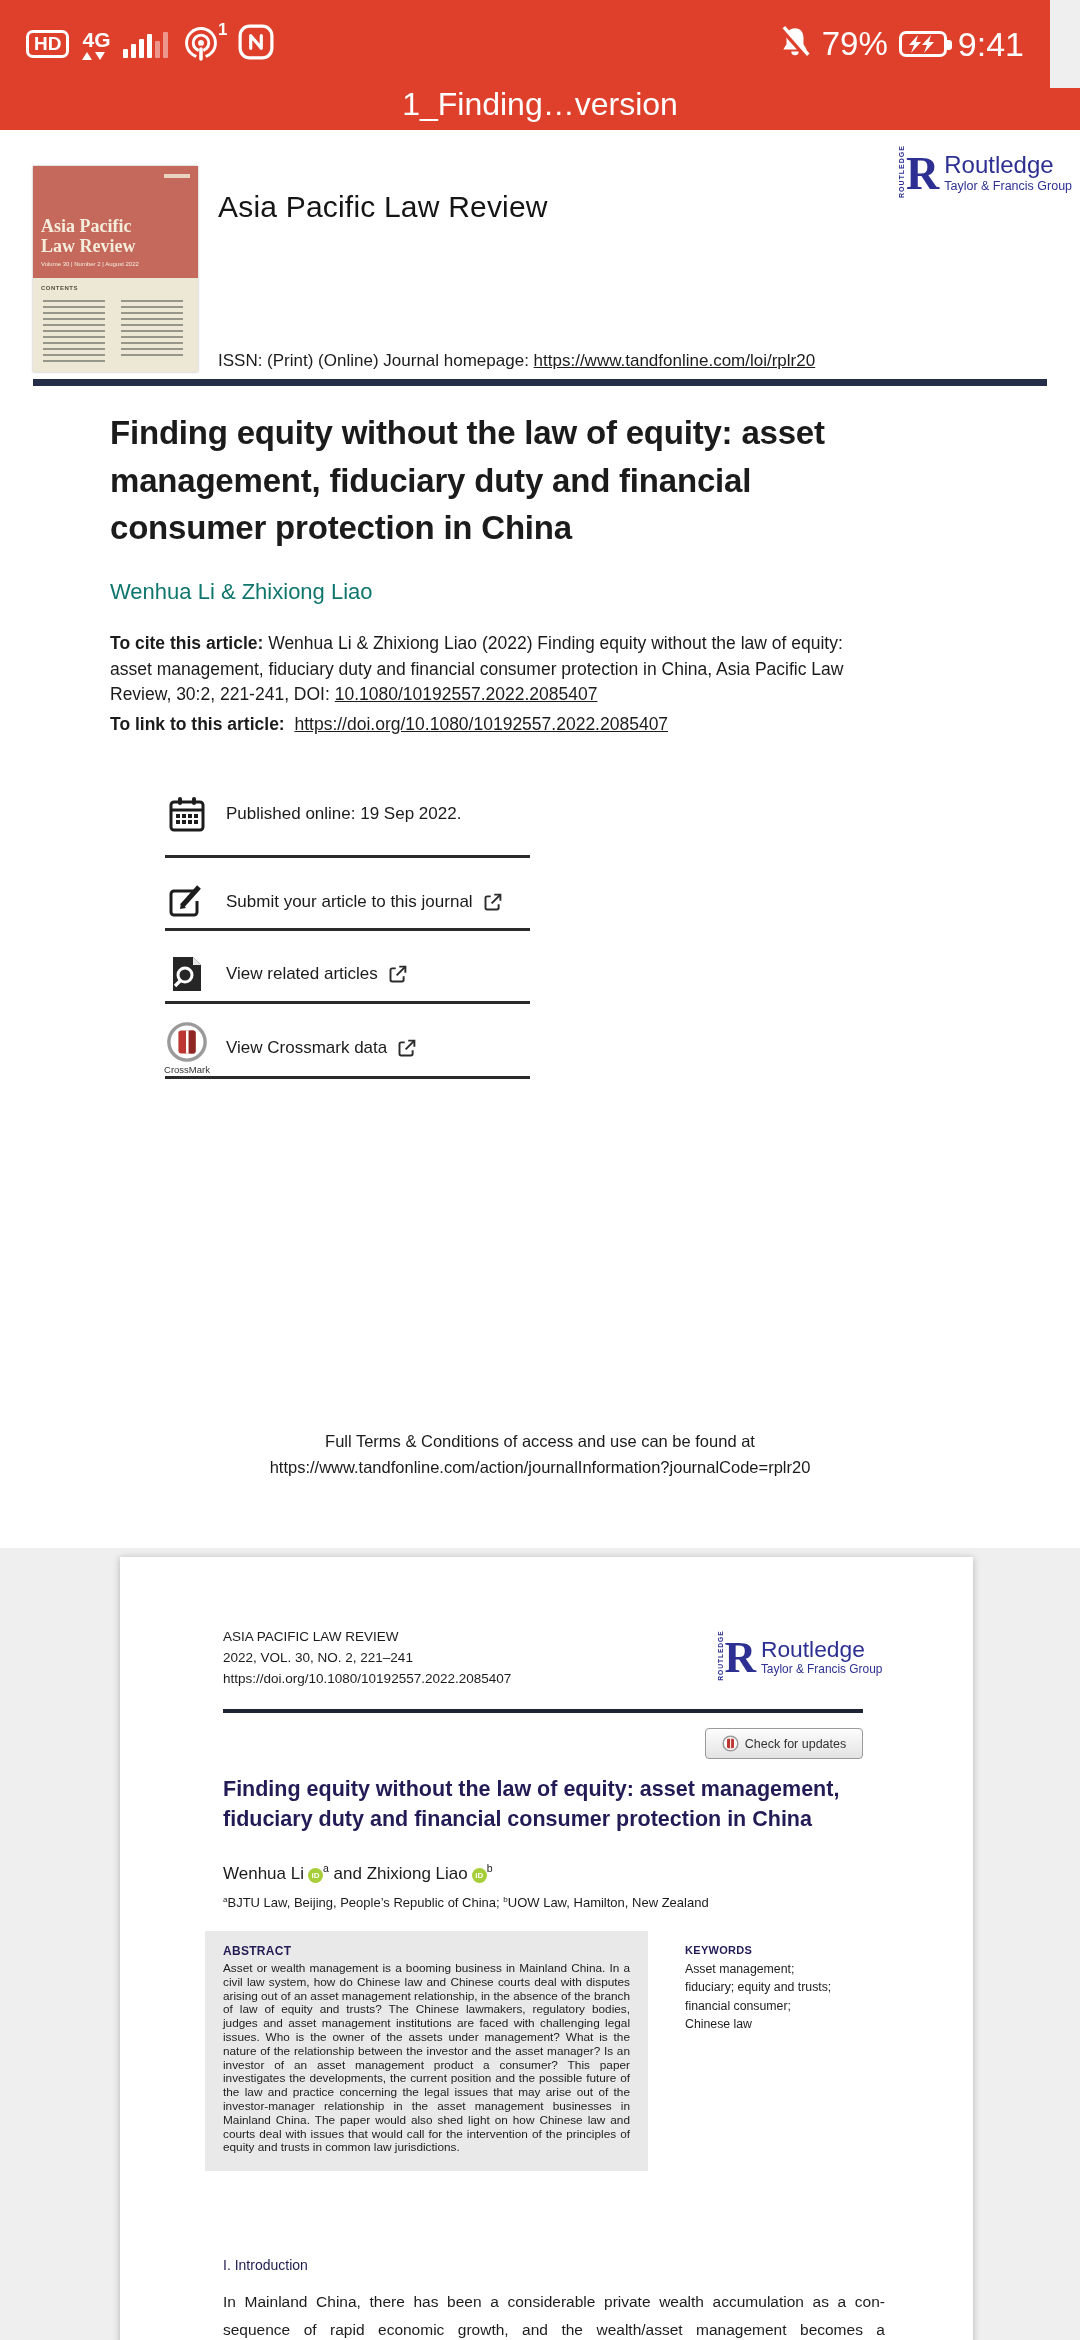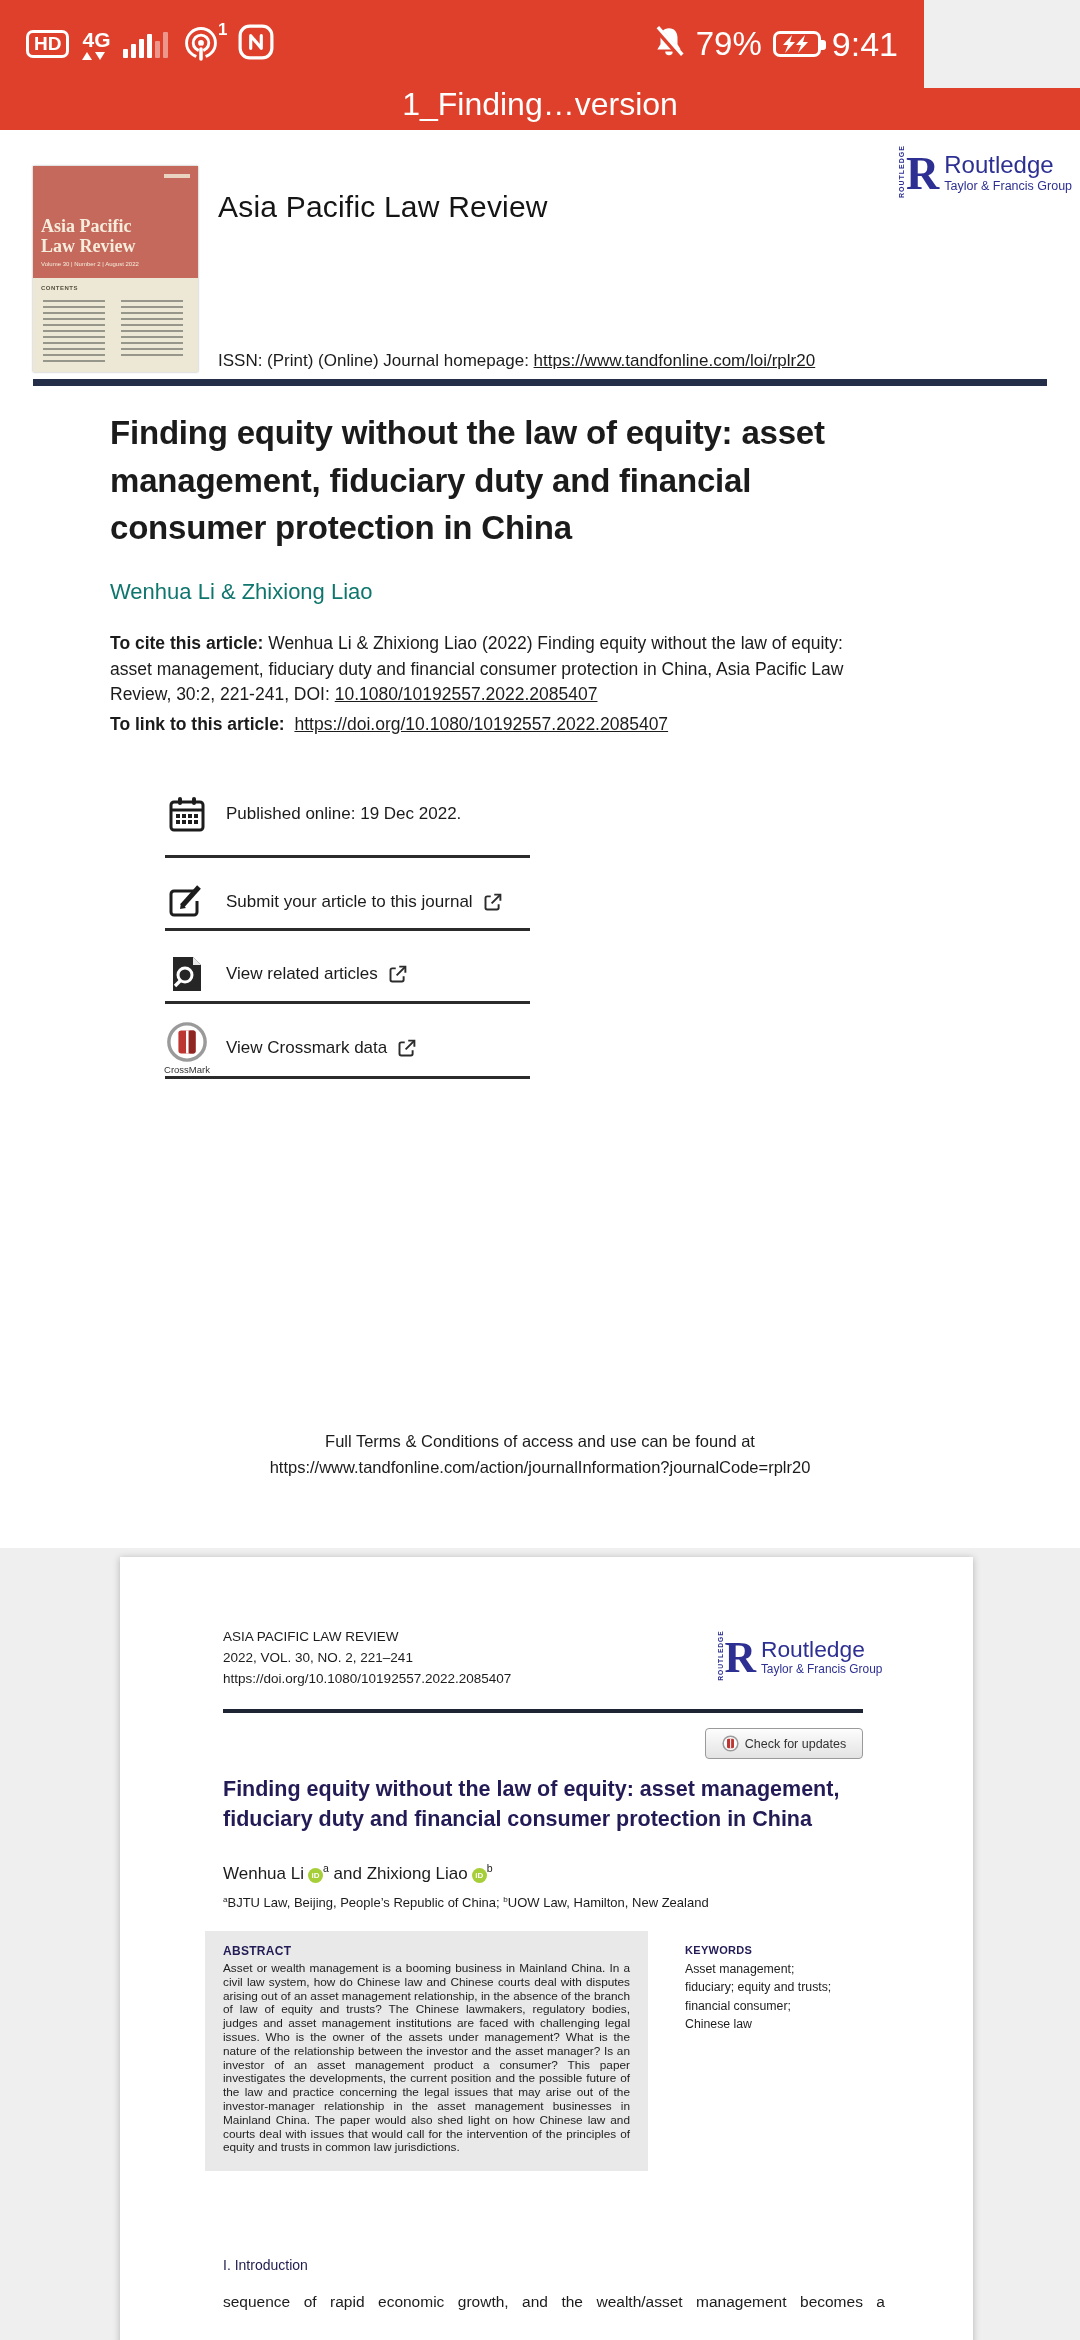--- a/index.html
+++ b/index.html
@@ -4,21 +4,21 @@
 <style>
   * { box-sizing: border-box; margin: 0; padding: 0; }
   html,body { margin:0; background:#555; }
   .screen {
     position: relative; width: 1080px; height: 2340px; overflow: hidden;
     background: #EFEFEF; font-family: "Liberation Sans", sans-serif;
   }
 
   
   .status-bar {
-    position: absolute; top:0; left:0; width:924px; height:88px;
+    position: absolute; top:0; left:0; width:1050px; height:88px;
     background:#DE402C; display:flex; align-items:center; padding:0 26px;
     color:#fff; gap:13px;
   }
   .hd-badge { border:3px solid #fff; border-radius:7px; font-size:19px; font-weight:bold; padding:1px 5px; line-height:1.1; }
   .net-block { display:flex; flex-direction:column; align-items:flex-start; line-height:1; }
   .net-type { font-size:21px; font-weight:bold; }
   .net-arrows { display:flex; gap:3px; margin-top:2px; align-items:center; }
   .tri-up { width:0;height:0;border-left:5px solid transparent;border-right:5px solid transparent;border-bottom:8px solid #fff; }
   .tri-down { width:0;height:0;border-left:5px solid transparent;border-right:5px solid transparent;border-top:8px solid #fff; }
   .sig { display:flex; align-items:flex-end; gap:3px; height:28px; }
@@ -234,21 +234,21 @@
               <rect x="15" y="20" width="4" height="4"></rect>
               <rect x="21" y="20" width="4" height="4"></rect>
               <rect x="27" y="20" width="4" height="4"></rect>
             <rect x="9" y="26" width="4" height="4"></rect>
               <rect x="15" y="26" width="4" height="4"></rect>
               <rect x="21" y="26" width="4" height="4"></rect>
               <rect x="27" y="26" width="4" height="4"></rect>
           </g>
         </svg>
       </span>
-      <span class="action-label">Published online: 19 Dec 2022.</span>
+      <span class="action-label">Published online: 19 Sep 2022.</span>
     </div>
     <div class="sep sep-1"></div>
 
     <div class="action-row row-2">
       <span class="icon-slot">
         <svg width="42" height="42" viewBox="0 0 42 42">
           <path d="M30 10 H8 a3 3 0 0 0 -3 3 v18 a3 3 0 0 0 3 3 h20 a3 3 0 0 0 3 -3 V20" fill="none" stroke="#1c1c1c" stroke-width="3"></path>
           <line x1="16" y1="25" x2="33" y2="6" stroke="#1c1c1c" stroke-width="5"></line>
           <polygon points="14,28 20,27 15,22" fill="#1c1c1c"></polygon>
         </svg>
@@ -360,18 +360,19 @@
       <div class="kw-label">KEYWORDS</div>
       <div class="kw-line">Asset management;</div>
       <div class="kw-line">fiduciary; equity and trusts;</div>
       <div class="kw-line">financial consumer;</div>
       <div class="kw-line">Chinese law</div>
     </div>
 
     <div class="section-heading">I. Introduction</div>
 
     <div class="p2-body">
+      <div class="body-line">In Mainland China, there has been a considerable private wealth accumulation as a con-</div>
       <div class="body-line">sequence of rapid economic growth, and the wealth/asset management becomes a</div>
 
     </div>
   </div>
 
 </div>
 
 </body></html>

